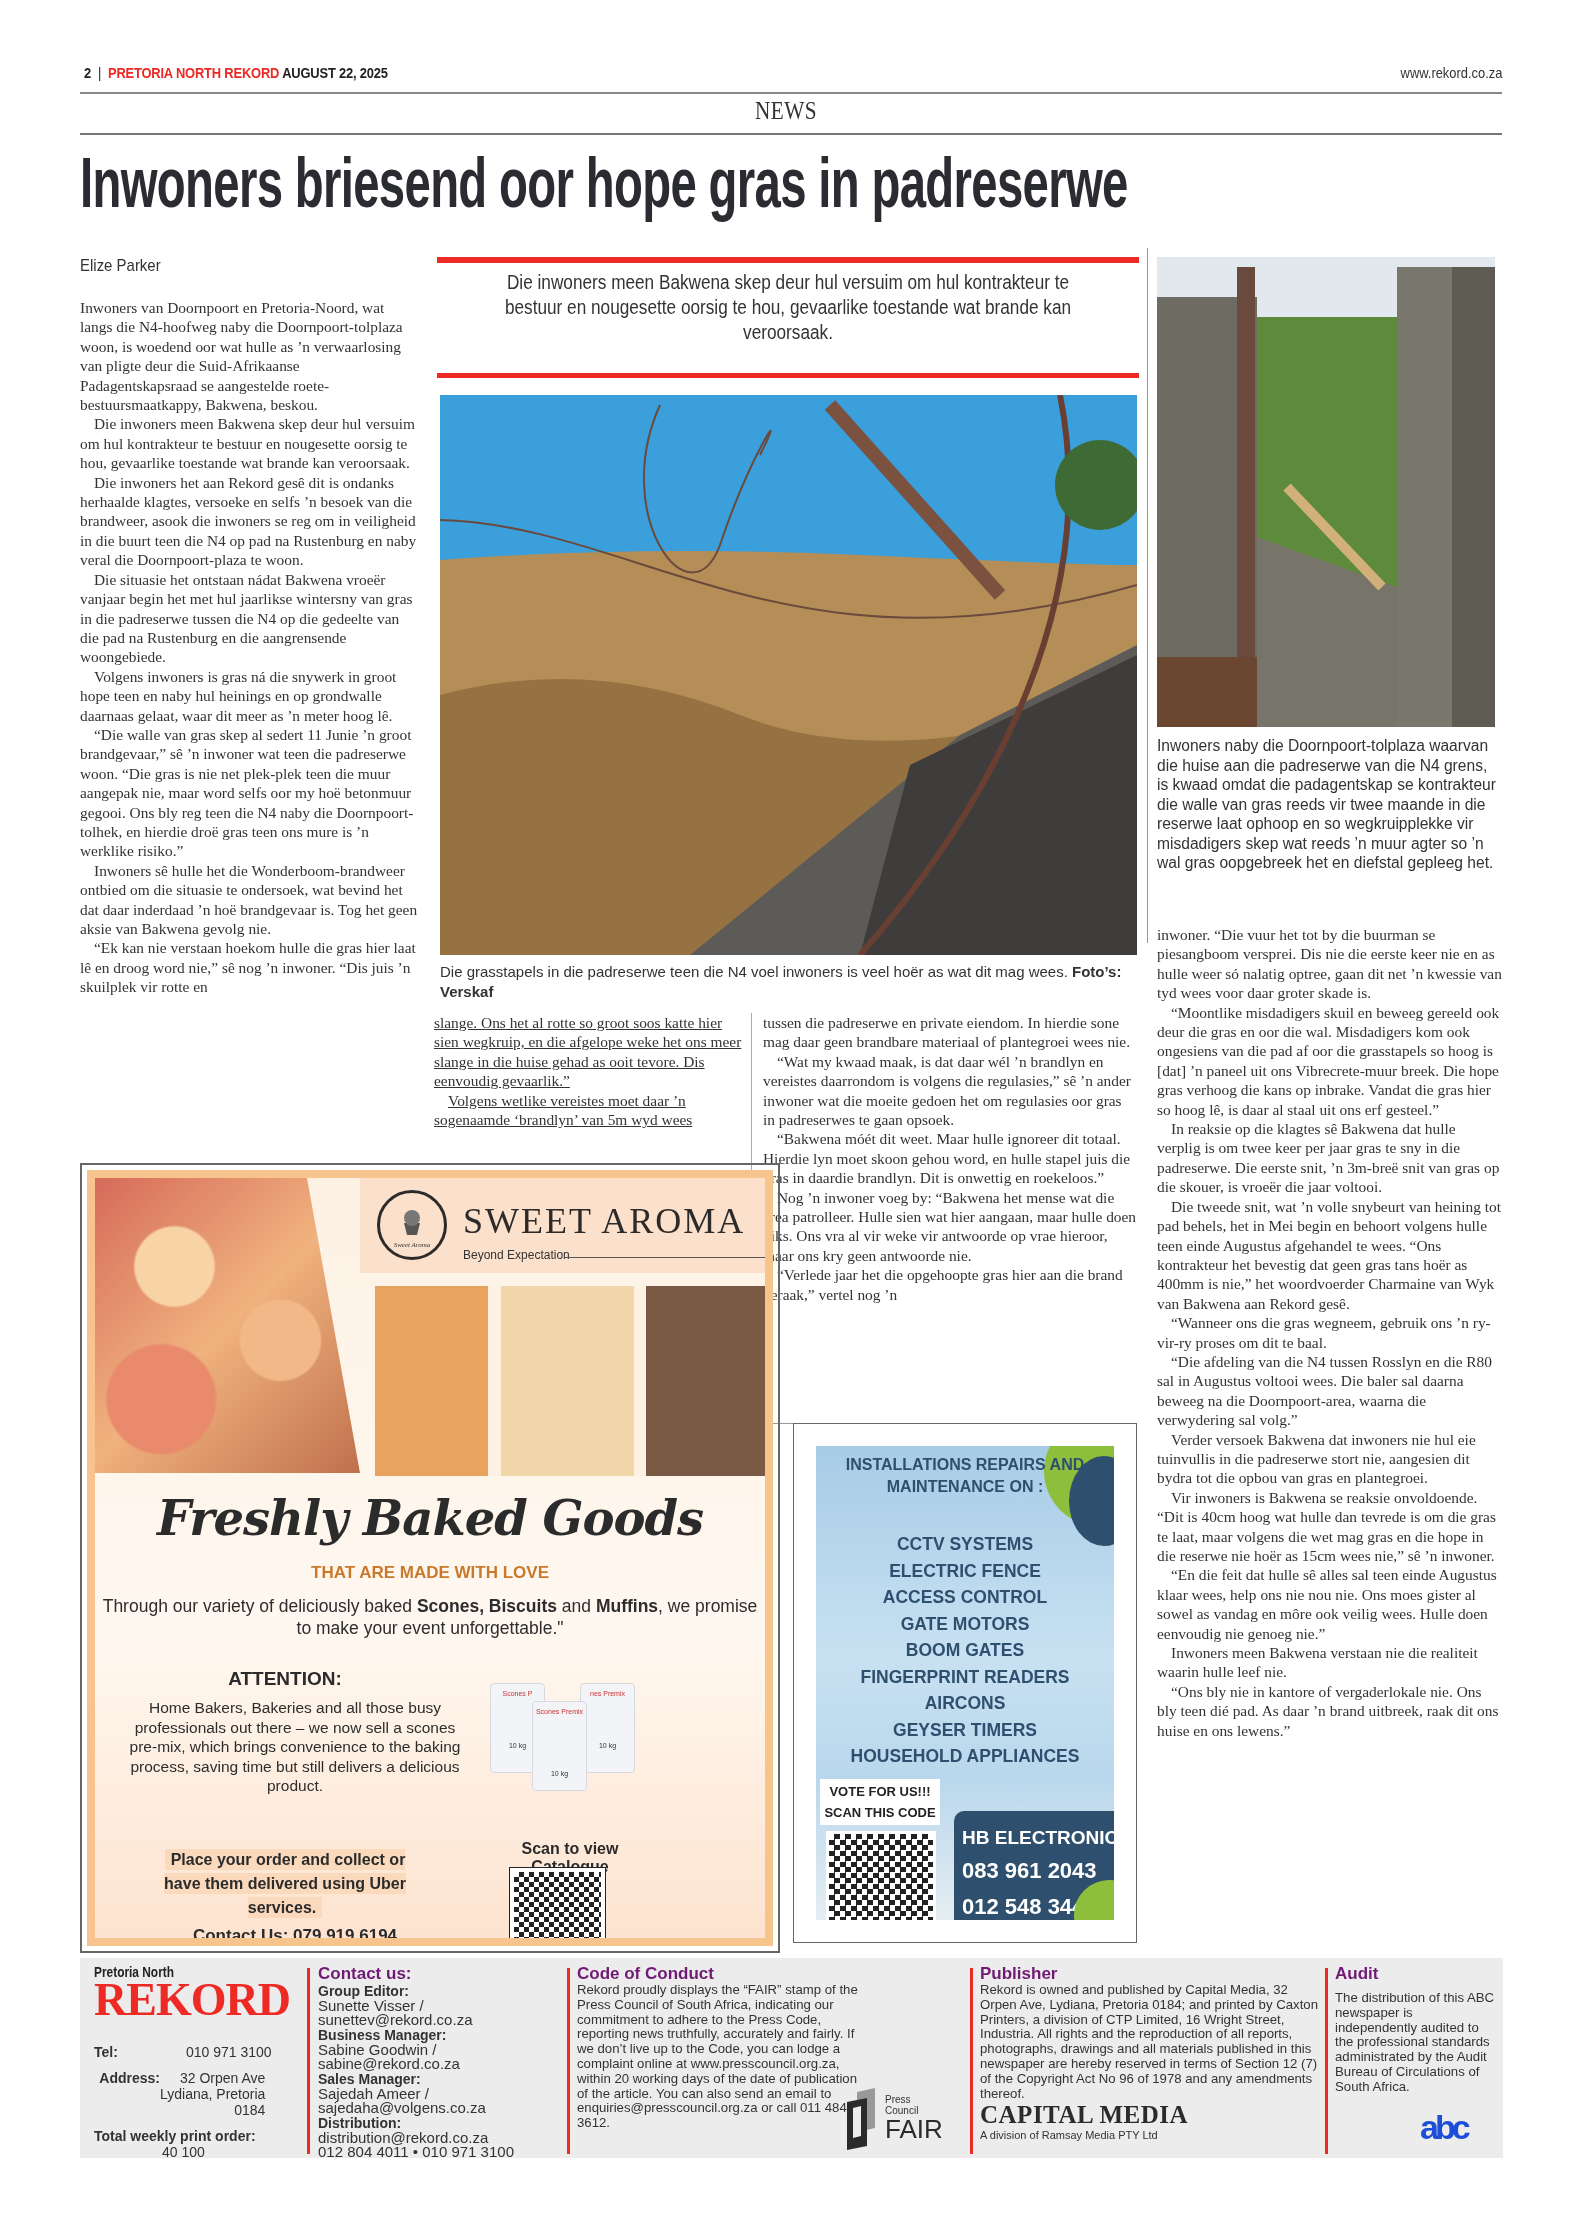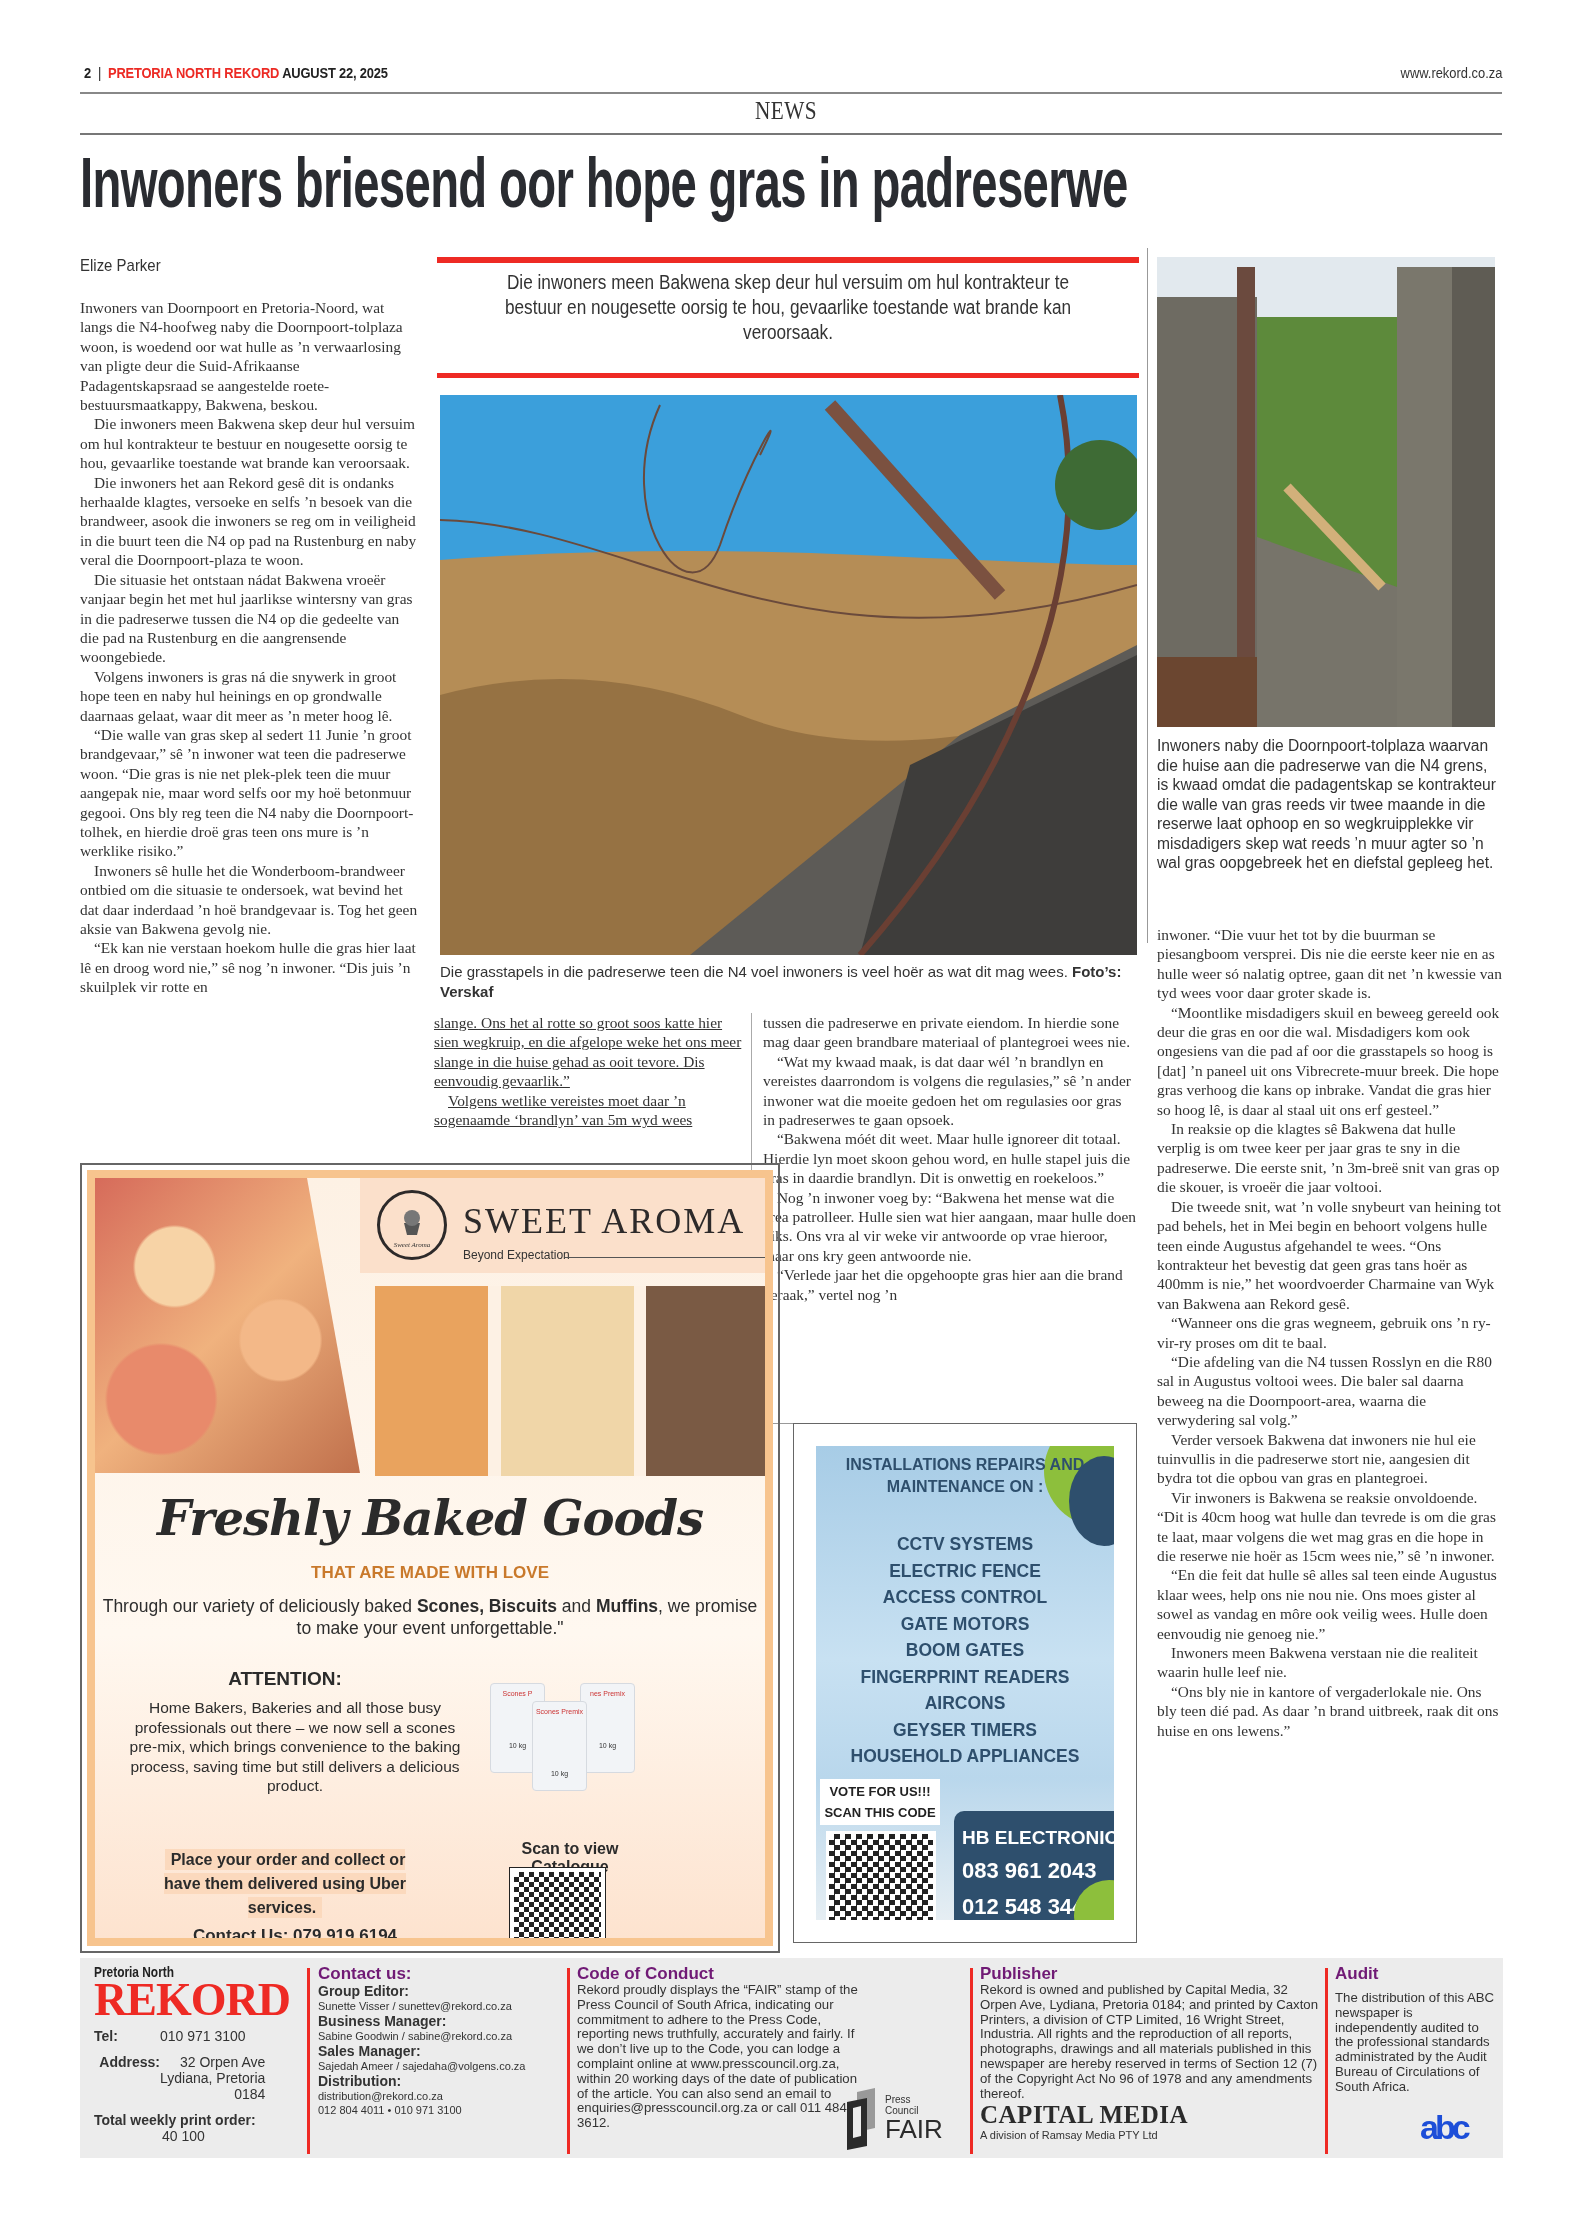--- a/index.html
+++ b/index.html
@@ -79,21 +79,21 @@
   .hb-phone { font-size: 22px; line-height: 36px; }
   .hb-green { right: -30px; bottom: -30px; width: 70px; height: 70px; border-radius: 50%; background: #8dbf3c; }
 
   
   .footer { left: 80px; top: 1958px; width: 1423px; height: 200px; background: #ececec; }
   .f-col { position: absolute; top: 6px; font-family: "Liberation Sans", sans-serif; color: #333; }
   .f-redbar { position: absolute; top: 10px; width: 3px; height: 186px; background: #ee2a24; }
   .f-title { color: #701a75; font-weight: bold; font-size: 17px; line-height: 19px; }
   .f-text { font-size: 13.2px; line-height: 14.8px; }
   .f-label { font-weight: bold; font-size: 14px; line-height: 16px; }
-  .f-small { font-size: 11px; line-height: 14px; }
+  .f-small { font-size: 15px; line-height: 14px; }
   .logo-pn { font-family: "Liberation Sans", sans-serif; font-weight: bold; font-size: 14px; color: #222; transform: scaleX(0.85); transform-origin: left; }
   .logo-rekord { font-family: "Liberation Serif", serif; font-weight: bold; font-size: 46px; line-height: 40px; color: #ee2a24; letter-spacing: -1px; }
   .kv { display: flex; font-size: 14px; line-height: 16px; }
   .kv .k { font-weight: bold; width: 66px; }
   .fair-logo { position: absolute; }
   .capital { font-family: "Liberation Serif", serif; font-weight: bold; font-size: 25px; color: #2b2b2b; letter-spacing: 0.5px; }
   .abc-logo { position: absolute; font-family: "Liberation Sans", sans-serif; font-weight: bold; font-size: 34px; color: #1d4ed8; letter-spacing: -4px; }
 </style>
 </head>
 <body>
@@ -260,21 +260,21 @@
     </div>
     <div class="abs hb-green"></div>
   </div>
 </div>
 
 <div class="abs footer">
 
   <div class="f-col" style="left:14px;width:200px;">
     <div class="logo-pn">Pretoria North</div>
     <div class="logo-rekord">REKORD</div>
-    <div class="kv" style="margin-top:8px;">
+    <div class="kv" style="margin-top:24px;gap:26px;">
         <span class="k">Tel:</span>
         <span>010 971 3100</span>
       </div>
     <div class="kv" style="margin-top:10px;text-align:right;">
         <span class="k">Address:</span>
       <span><span>32 Orpen Ave</span><br><span>Lydiana, Pretoria</span><br><span>0184</span></span>
       </div>
     <div class="f-label" style="margin-top:10px;">Total weekly print order:</div>
     <div style="font-size:14px;line-height:16px;padding-left:68px;">40 100</div>
   </div>

